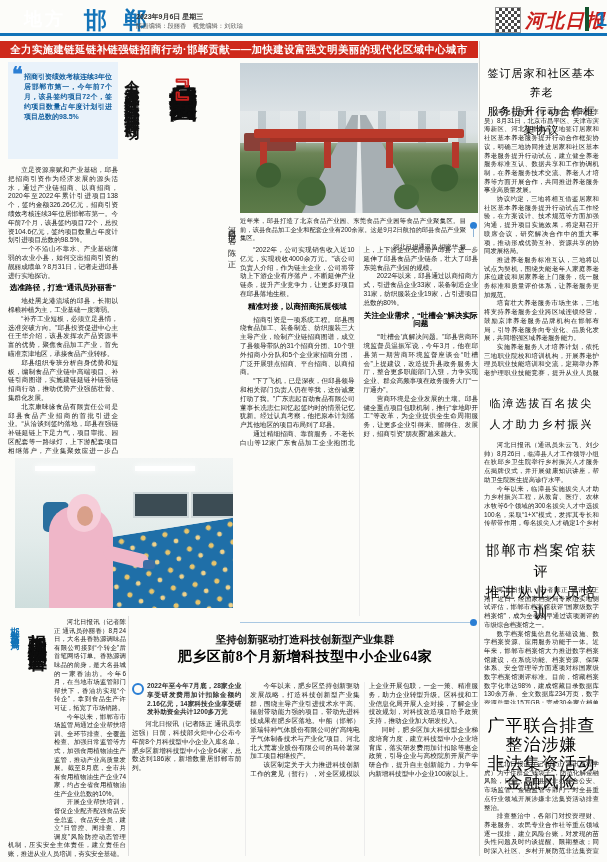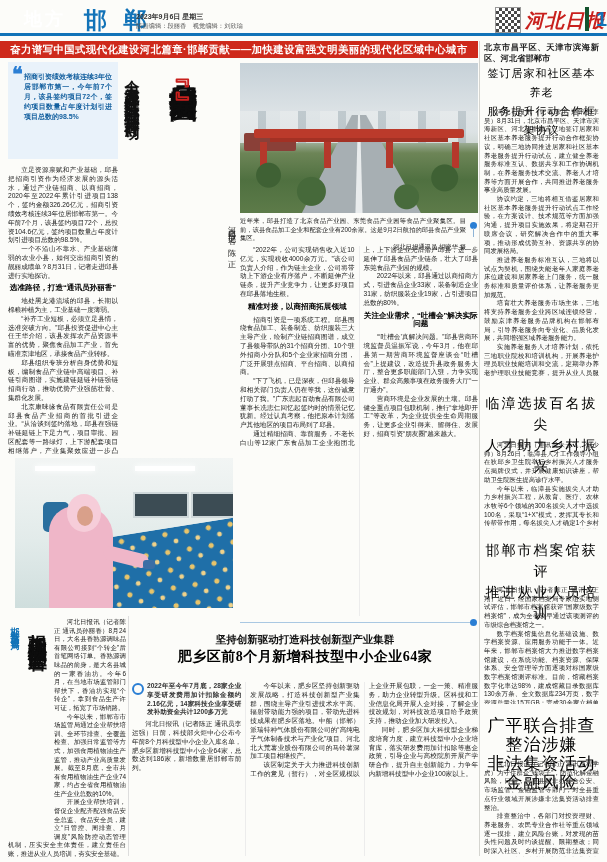--- a/index.html
+++ b/index.html
@@ -110,21 +110,21 @@
   .oil-body{font-size:6.4px;line-height:8.6px;text-align:justify;}
   
   .rcol{position:absolute;left:484px;top:41px;width:115px;height:818px;}
   .ra-kicker{position:absolute;left:0;width:115px;font-size:8.3px;font-weight:bold;line-height:11px;text-align:justify;}
   .ra-title{position:absolute;left:0;width:115px;text-align:center;font-family:"Liberation Serif",serif;
             font-weight:400;color:#000;}
   .ra-title span{display:block;}
   .ra-body{position:absolute;left:0;width:115px;overflow:hidden;font-size:6.4px;line-height:8.7px;text-align:justify;}
   .t1{top:23px;font-size:11px;line-height:19px;letter-spacing:1px;}
   .b1{top:67px;height:268px;}
-  .t2{top:352px;font-size:14px;line-height:21px;letter-spacing:2px;}
+  .t2{top:352px;font-size:11px;line-height:21px;letter-spacing:2px;}
   .b2{top:400px;height:88px;}
   .t3{top:499px;font-size:14px;line-height:21px;letter-spacing:2px;}
   .b3{top:545px;height:118px;}
   .t4{top:675px;font-size:17px;line-height:19px;letter-spacing:1px;}
   .b4{top:719px;height:97px;}
 </style>
 </head>
 <body>
 
 <div class="page">
@@ -135,21 +135,21 @@
     <div class="dateblock">
       <div class="d1">2023年9月6日 星期三</div>
       <div class="d2">版面编辑：段丽香　视觉编辑：刘欣瑜</div>
     </div>
     <div class="qr"></div>
     <div class="logo">河北日报</div>
     <div class="pagenum">11</div>
   </div>
   <div class="hdr-rule"></div>
 
-  <div class="banner">奋力谱写中国式现代化建设河北篇章·邯郸贡献——加快建设富强文明美丽的现代化区域中心城市</div>
+  <div class="banner">全力实施建链延链补链强链招商行动·邯郸贡献——加快建设富强文明美丽的现代化区域中心城市</div>
   <div class="vsep"></div>
   <div class="vsep2"></div>
 
   <div class="quotebox">
     <div class="quotemark">❝</div>
     <div class="quotetext">招商引资绩效考核连续3年位居邯郸市第一，今年前7个月，该县签约项目72个，签约项目数量占年度计划引进项目总数的98.5%</div>
   </div>
 
   <div class="leadleft">
     <p>立足资源禀赋和产业基础，邱县把招商引资作为经济发展的源头活水，通过产业链招商、以商招商，2020年至2022年累计引进项目138个，签约金额326.26亿元，招商引资绩效考核连续3年位居邯郸市第一。今年前7个月，该县签约项目72个，总投资104.6亿元，签约项目数量占年度计划引进项目总数的98.5%。</p>
@@ -236,21 +236,20 @@
     </div>
     <div class="oil-body">
       <p>河北日报讯（记者陈正 通讯员孙丽香）8月24日，大名县香熟源调味品有限公司接到“个转企”后首笔网络订单。香熟源调味品的前身，是大名县城的一家香油坊。今年6月，在当地市场监管部门帮扶下，香油坊实现“个转企”，拿到食品生产许可证，拓宽了市场销路。</p>
       <p>今年以来，邯郸市市场监管局通过企业帮扶培训、全环节排查、全覆盖检查、加强日常监管等方式，加强食用植物油生产监管，推动产业高质量发展。截至8月底，全市共有食用植物油生产企业74家，约占全省食用植物油生产企业总数的10%。</p>
       <p>开展企业帮扶培训，督促企业配齐配强食品安全总监、食品安全员，建立“日管控、周排查、月调度”风险防控动态管理机制，压实安全主体责任，建立责任台账，推进从业人员培训，夯实安全基础。</p>
 
     </div>
   </div>
 
   <div class="rcol">
-    <div class="ra-kicker" style="top:1px">北京市昌平区、天津市滨海新区、河北省邯郸市</div>
     <div class="ra-title t1">
       <span>签订居家和社区基本养老</span>
       <span>服务提升行动合作框架协议</span>
     </div>
     <div class="ra-body b1">
       <p>河北日报讯（记者陈正 通讯员李昊）8月31日，北京市昌平区、天津市滨海新区、河北省邯郸市三地签订居家和社区基本养老服务提升行动合作框架协议，明确三地协同推进居家和社区基本养老服务提升行动试点，建立健全养老服务标准互认、数据共享和工作协调机制，在养老服务技术交流、养老人才培养等方面开展合作，共同推进养老服务事业高质量发展。</p>
       <p>协议约定，三地将相互借鉴居家和社区基本养老服务提升行动试点工作经验，在方案设计、技术规范等方面加强沟通，提升项目实施效果，将定期召开联席会议，研究解决合作中的重大事项，推动形成优势互补、资源共享的协同发展格局。</p>
       <p>推进养老服务标准互认，三地将以试点为契机，围绕失能老年人家庭养老床位建设和居家养老上门服务，统一服务标准和质量评价体系，让养老服务更加规范。</p>
       <p>培育壮大养老服务市场主体，三地将支持养老服务企业跨区域连锁经营，鼓励京津养老服务品牌机构在邯郸布局，引导养老服务向专业化、品质化发展，共同增强区域养老服务能力。</p>
       <p>实施养老服务人才培养计划，依托三地职业院校和培训机构，开展养老护理员职业技能培训和交流，定期举办养老护理职业技能竞赛，提升从业人员服务水平。</p>

